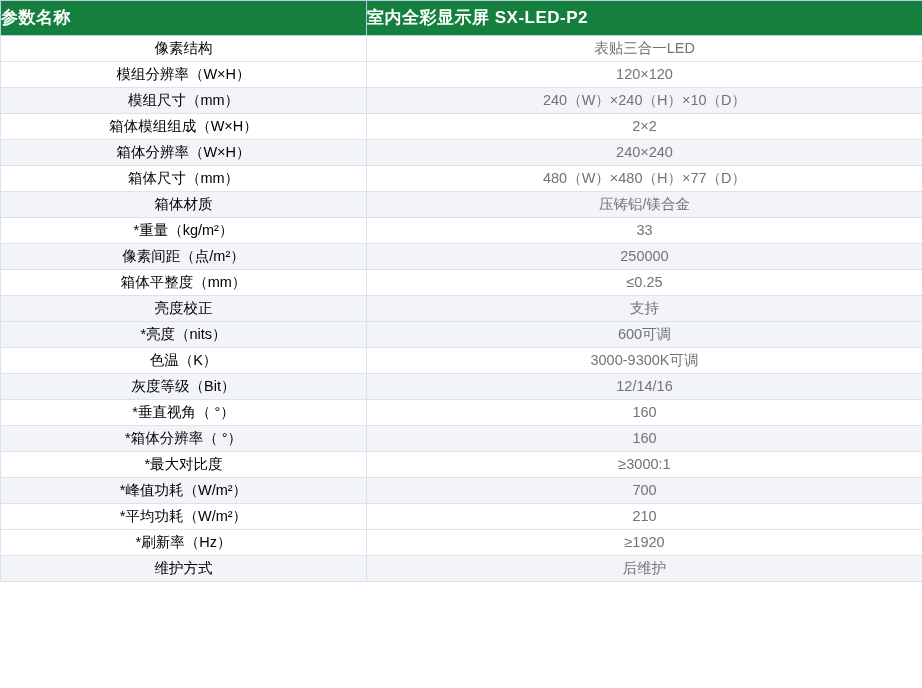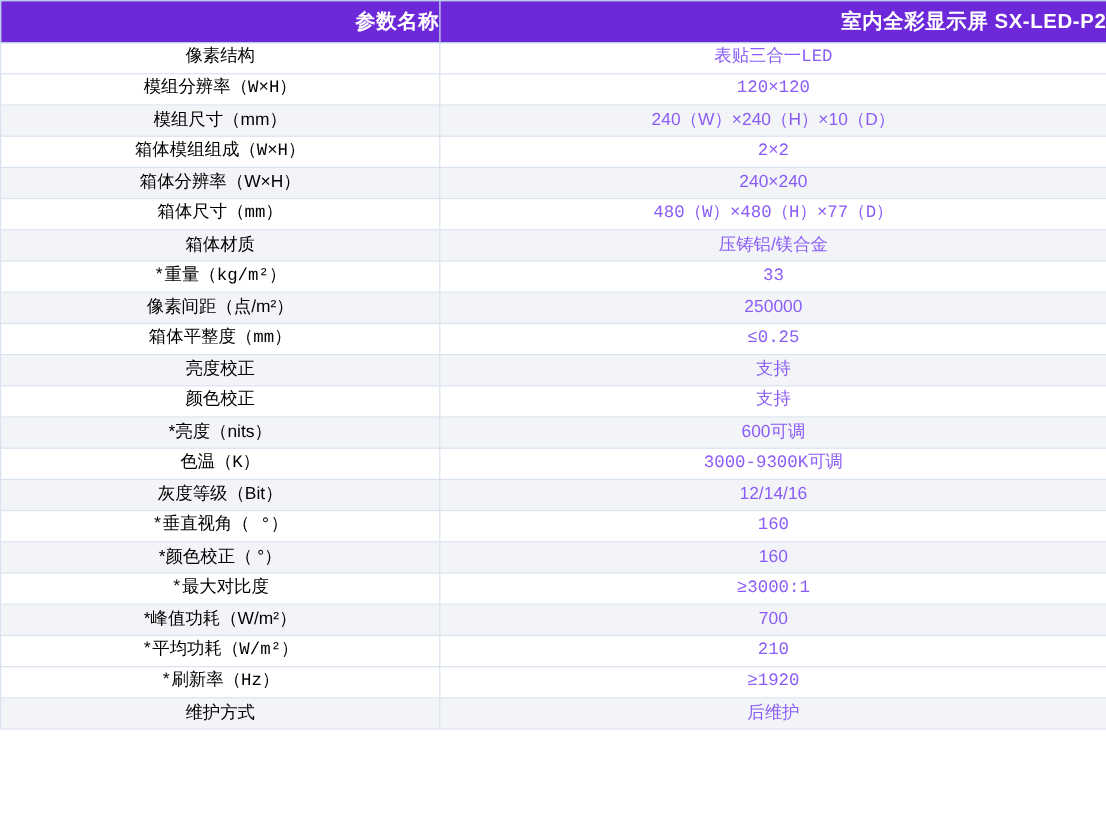--- a/index.html
+++ b/index.html
@@ -16,47 +16,47 @@
   }
   .spec-table {
     width: 922px;
     border-collapse: collapse;
     table-layout: fixed;
   }
   .spec-table col.c-param { width: 366px; }
   .spec-table col.c-value { width: 556px; }
 
   .spec-table th {
-    background: #6d28d9;
+    background: #15803d;
     color: #ffffff;
     font-size: 17px;
     font-weight: bold;
     height: 34px;
     line-height: 34px;
-    text-align: right;
+    text-align: left;
     border: 1px solid #b9cde5;
     padding: 0;
     letter-spacing: 0.5px;
     margin-left: 36px;
   }
   .spec-table td {
     height: 25px;
     line-height: 25px;
     font-size: 14.5px;
     text-align: center;
     border: 1px solid #d9e2ef;
     padding: 0 4px;
     white-space: nowrap;
     overflow: hidden;
     text-overflow: ellipsis;
   }
-  .spec-table tr.odd td { background: #ffffff; font-family: Liberation Mono, monospace; }
+  .spec-table tr.odd td { background: #ffffff; }
   .spec-table tr.even td { background: #f2f4f7; }
   .spec-table td.param { color: #000000; }
-  .spec-table td.value { color: #8b5cf6; margin-top: 32px; }
+  .spec-table td.value { color: #737373; margin-top: 32px; }
 </style>
 </head>
 <body>
 
 <table class="spec-table">
   <colgroup>
     <col class="c-param">
     <col class="c-value">
   </colgroup>
   <thead>
@@ -103,42 +103,38 @@
         <td class="value">250000</td>
       </tr>
       <tr class="odd">
         <td class="param">箱体平整度（mm）</td>
         <td class="value">≤0.25</td>
       </tr>
       <tr class="even">
         <td class="param">亮度校正</td>
         <td class="value">支持</td>
       </tr>
-      <tr class="odd">
-        <td class="param">颜色校正</td>
-        <td class="value">支持</td>
-      </tr>
       <tr class="even">
         <td class="param">*亮度（nits）</td>
         <td class="value">600可调</td>
       </tr>
       <tr class="odd">
         <td class="param">色温（K）</td>
         <td class="value">3000-9300K可调</td>
       </tr>
       <tr class="even">
         <td class="param">灰度等级（Bit）</td>
         <td class="value">12/14/16</td>
       </tr>
       <tr class="odd">
         <td class="param">*垂直视角（ °）</td>
         <td class="value">160</td>
       </tr>
       <tr class="even">
-        <td class="param">*颜色校正（ °）</td>
+        <td class="param">*箱体分辨率（ °）</td>
         <td class="value">160</td>
       </tr>
       <tr class="odd">
         <td class="param">*最大对比度</td>
         <td class="value">≥3000:1</td>
       </tr>
       <tr class="even">
         <td class="param">*峰值功耗（W/m²）</td>
         <td class="value">700</td>
       </tr>

